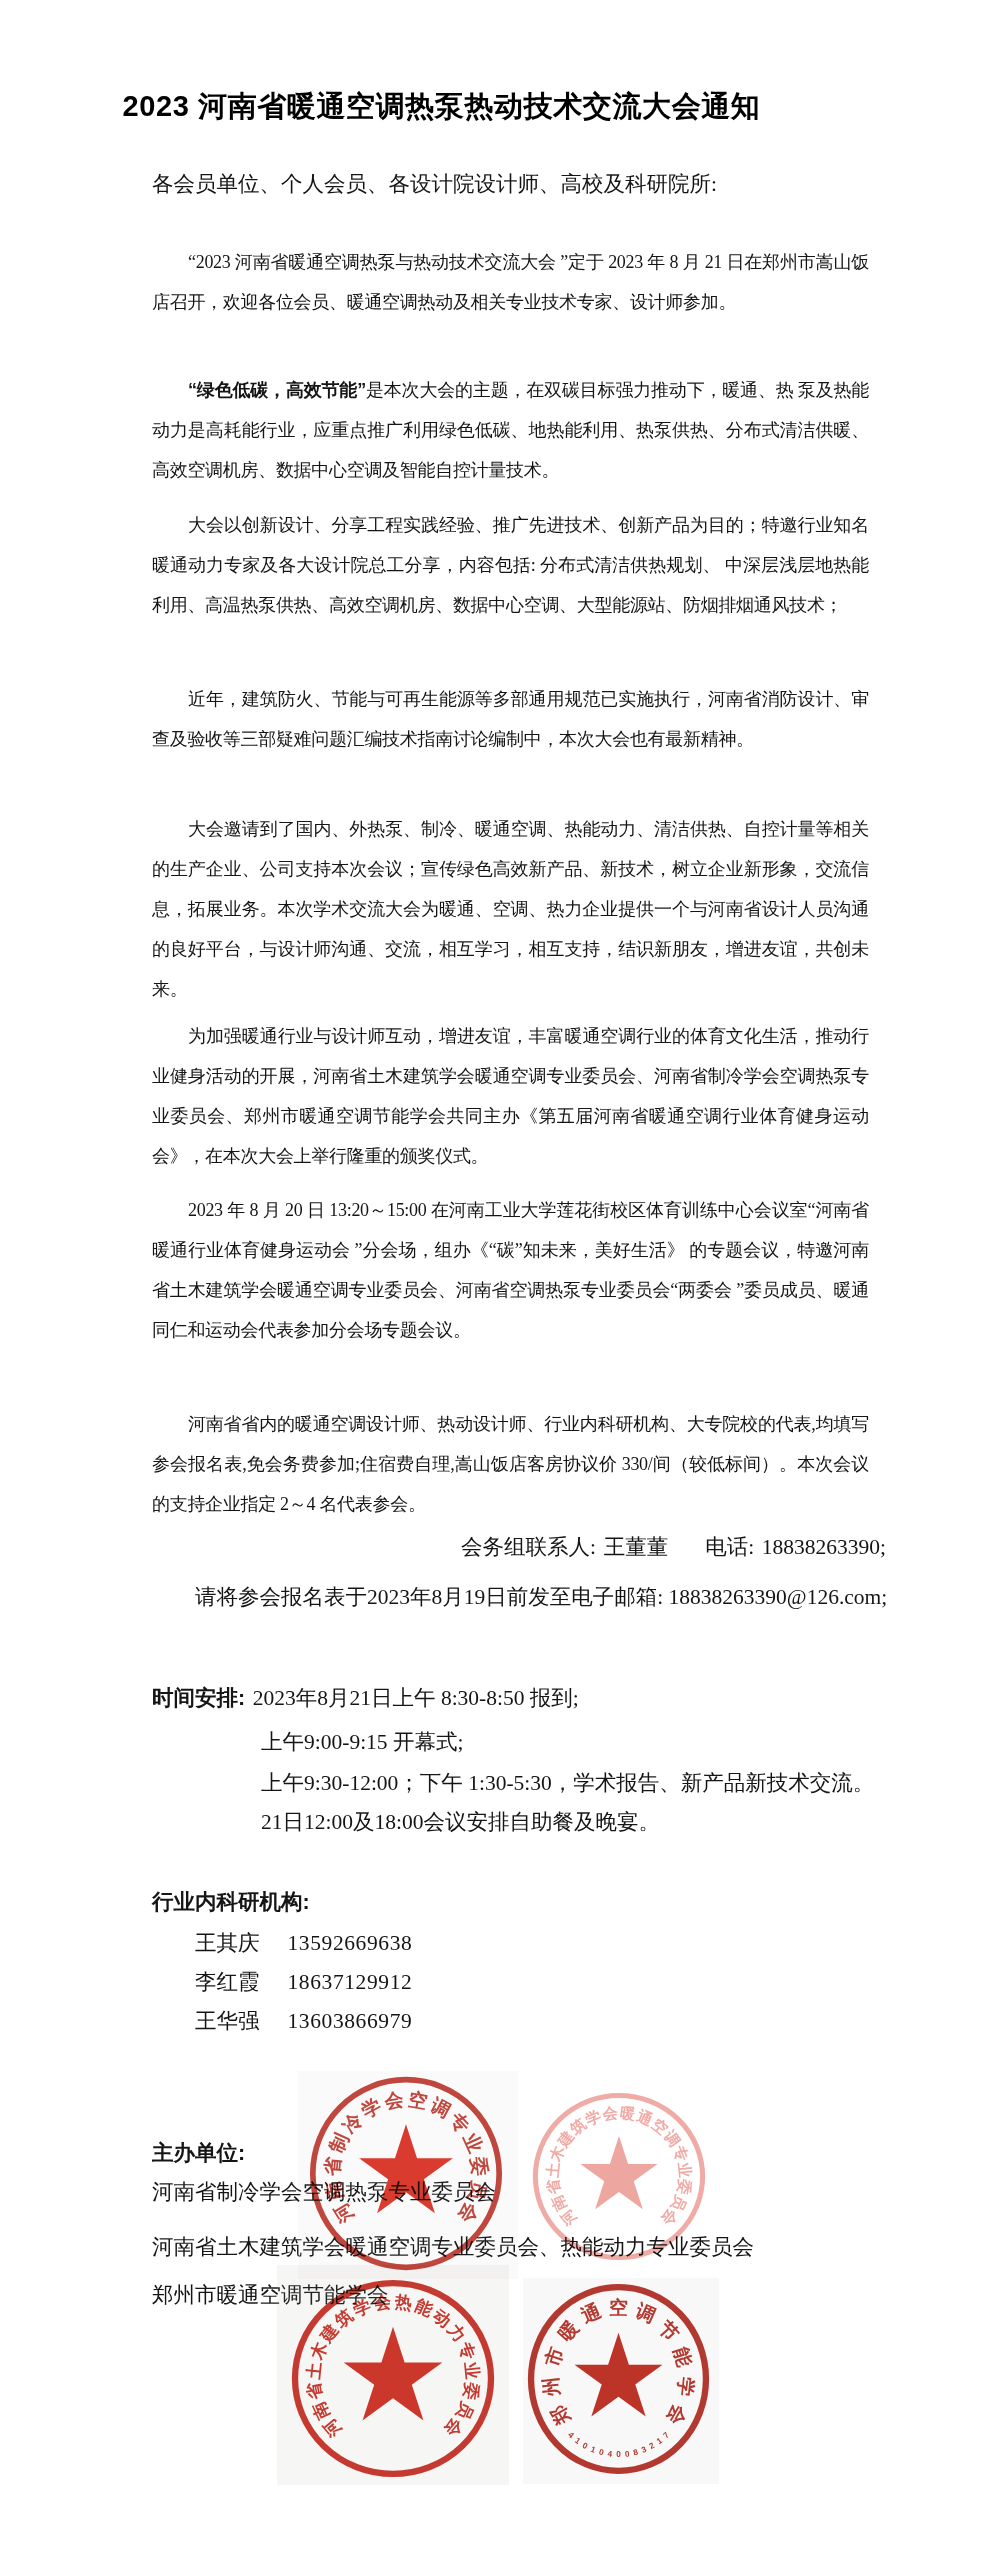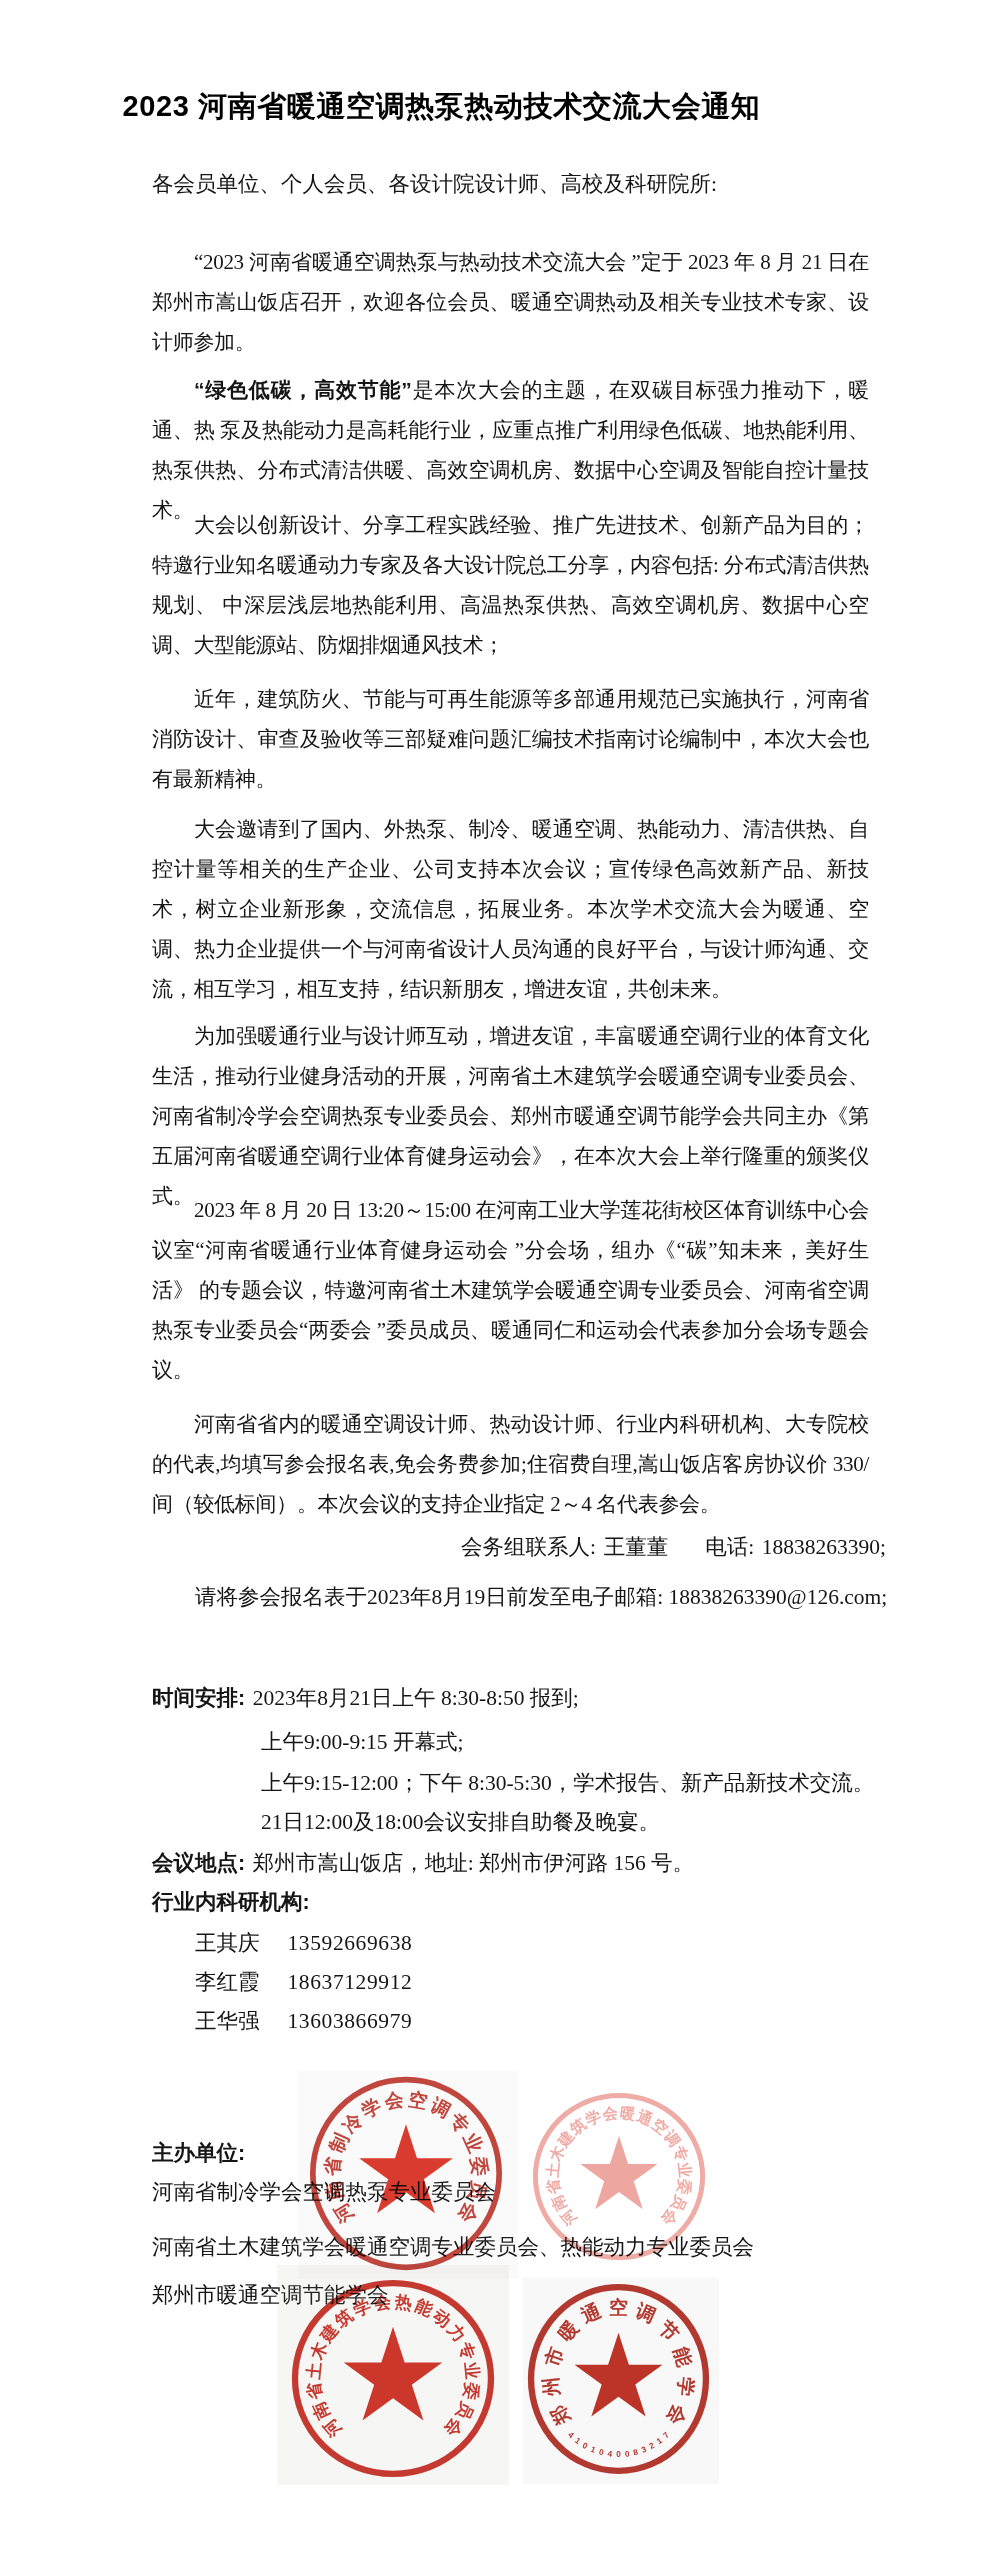--- a/index.html
+++ b/index.html
@@ -12,21 +12,21 @@
     position:absolute;top:87px;left:0;width:883px;margin:0;
     text-align:center;font-family:"Liberation Sans","DejaVu Sans",sans-serif;
     font-weight:bold;font-size:29px;line-height:38px;color:#000;letter-spacing:0.6px;
   }
   .line{
     position:absolute;left:152px;width:734px;
     font-size:21.5px;line-height:41px;white-space:nowrap;
   }
   .para{
     position:absolute;left:152px;width:717px;
-    font-size:21px;line-height:40px;letter-spacing:-0.3px;
+    font-size:18px;line-height:40px;letter-spacing:-0.3px;
     text-align:justify;text-indent:2em;
   }
   .ind2{text-indent:2em;text-align:right;}
   .bold{font-weight:bold;font-family:"Liberation Sans","DejaVu Sans",sans-serif;}
   .sched{left:261px;}
   .name-row{left:195px;}
   .name-row .phone{margin-left:28px;letter-spacing:0.6px;}
   .hgap{display:inline-block;width:37px;}
   .sgap{display:inline-block;width:7.6px;}
   .scanbg{position:absolute;background:rgba(168,162,155,0.10);}
@@ -52,24 +52,23 @@
   <div class="para" style="top:1016px">为加强暖通行业与设计师互动，增进友谊，丰富暖通空调行业的体育文化生活，推动行业健身活动的开展，河南省土木建筑学会暖通空调专业委员会、河南省制冷学会空调热泵专业委员会、郑州市暖通空调节能学会共同主办《第五届河南省暖通空调行业体育健身运动会》，在本次大会上举行隆重的颁奖仪式。</div>
   <div class="para" style="top:1190px">2023 年 8 月 20 日 13:20～15:00 在河南工业大学莲花街校区体育训练中心会议室“河南省暖通行业体育健身运动会 ”分会场，组办《“碳”知未来，美好生活》 的专题会议，特邀河南省土木建筑学会暖通空调专业委员会、河南省空调热泵专业委员会“两委会 ”委员成员、暖通同仁和运动会代表参加分会场专题会议。</div>
   <div class="para" style="top:1404px">河南省省内的暖通空调设计师、热动设计师、行业内科研机构、大专院校的代表,均填写参会报名表,免会务费参加;住宿费自理,嵩山饭店客房协议价 330/间（较低标间）。本次会议的支持企业指定 2～4 名代表参会。</div>
 
   <div class="line ind2" style="top:1527px"><span>会务组联系人:</span><span class="sgap"></span><span>王董董</span><span class="hgap"></span><span>电话:</span><span class="sgap"></span><span>18838263390;</span></div>
 
   <div class="line ind2" style="top:1577px">请将参会报名表于2023年8月19日前发至电子邮箱: 18838263390@126.com;</div>
 
   <div class="line" style="top:1678px"><span class="bold">时间安排:</span><span class="sgap"></span><span>2023年8月21日上午 8:30-8:50 报到;</span></div>
   <div class="line sched" style="top:1722px">上午9:00-9:15 开幕式;</div>
-  <div class="line sched" style="top:1763px">上午9:15-12:00；下午 8:30-5:30，学术报告、新产品新技术交流。</div>
+  <div class="line sched" style="top:1763px">上午9:30-12:00；下午 1:30-5:30，学术报告、新产品新技术交流。</div>
   <div class="line sched" style="top:1802px">21日12:00及18:00会议安排自助餐及晚宴。</div>
 
-  <div class="line" style="top:1843px"><span class="bold">会议地点:</span><span class="sgap"></span><span>郑州市嵩山饭店，地址: 郑州市伊河路 156 号。</span></div>
 
   <div class="line bold" style="top:1882px">行业内科研机构:</div>
 
   <div class="line name-row" style="top:1923px"><span>王其庆</span><span class="phone">13592669638</span></div>
   <div class="line name-row" style="top:1962px"><span>李红霞</span><span class="phone">18637129912</span></div>
   <div class="line name-row" style="top:2001px"><span>王华强</span><span class="phone">13603866979</span></div>
 
   <div class="line bold" style="top:2133px">主办单位:</div>
   <div class="line" style="top:2172px">河南省制冷学会空调热泵专业委员会</div>
   <div class="line" style="top:2227px">河南省土木建筑学会暖通空调专业委员会、热能动力专业委员会</div>

